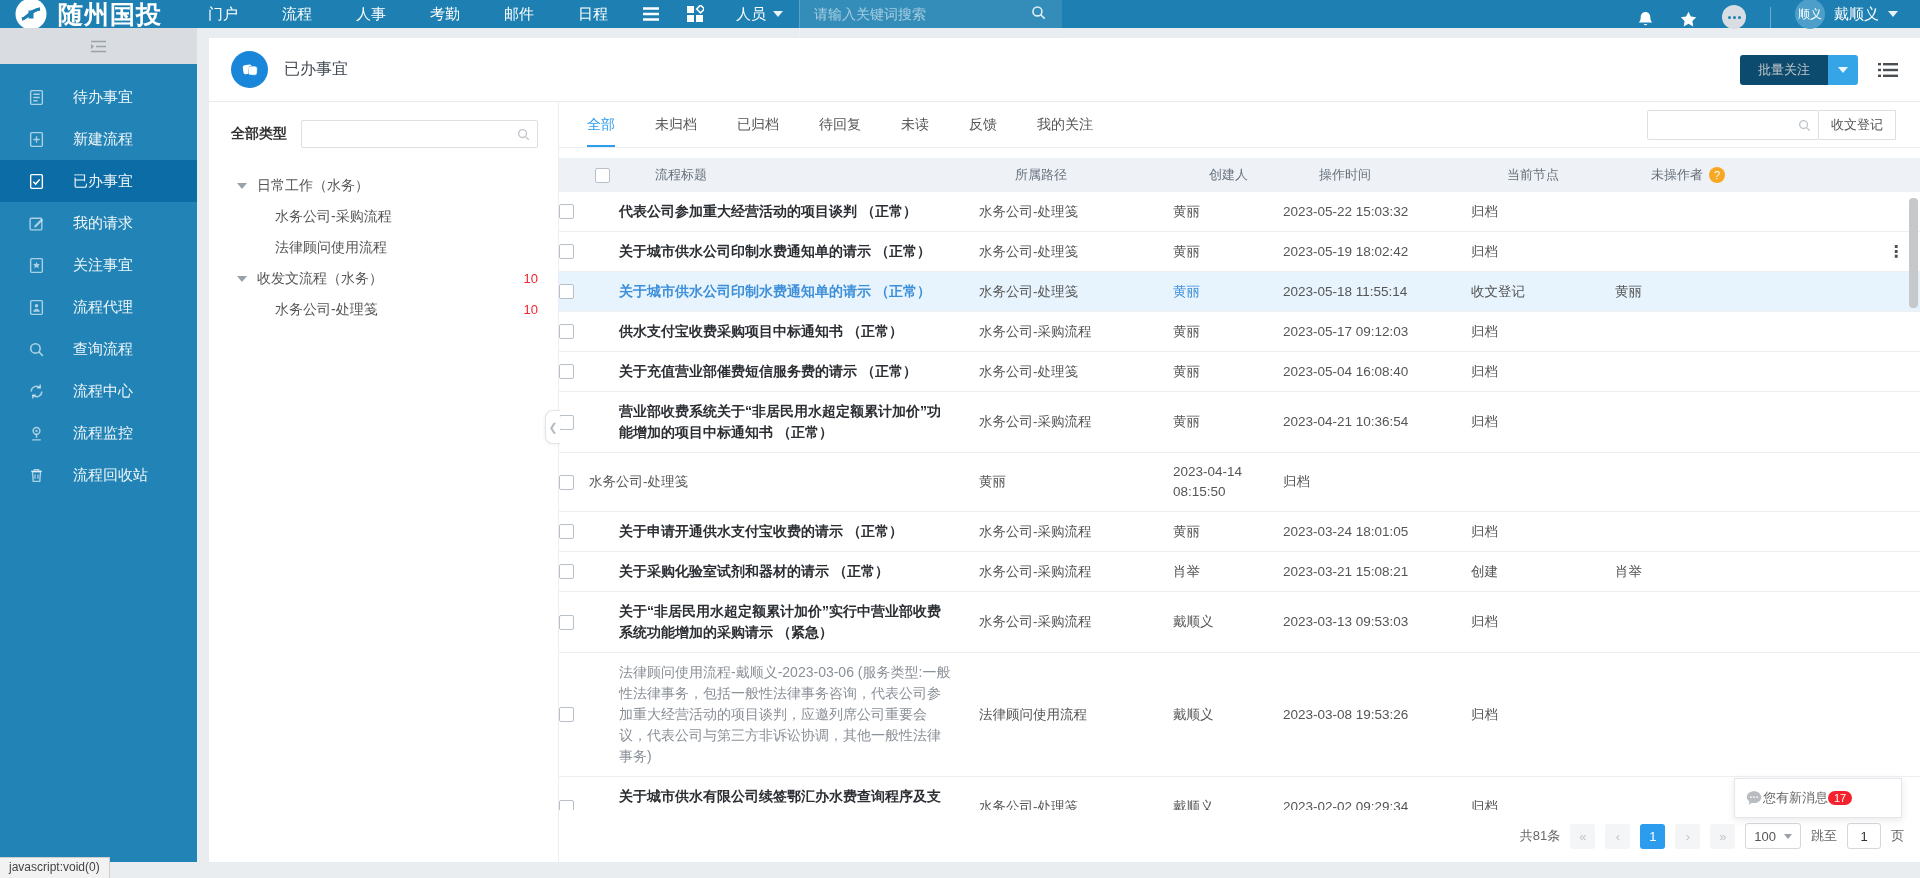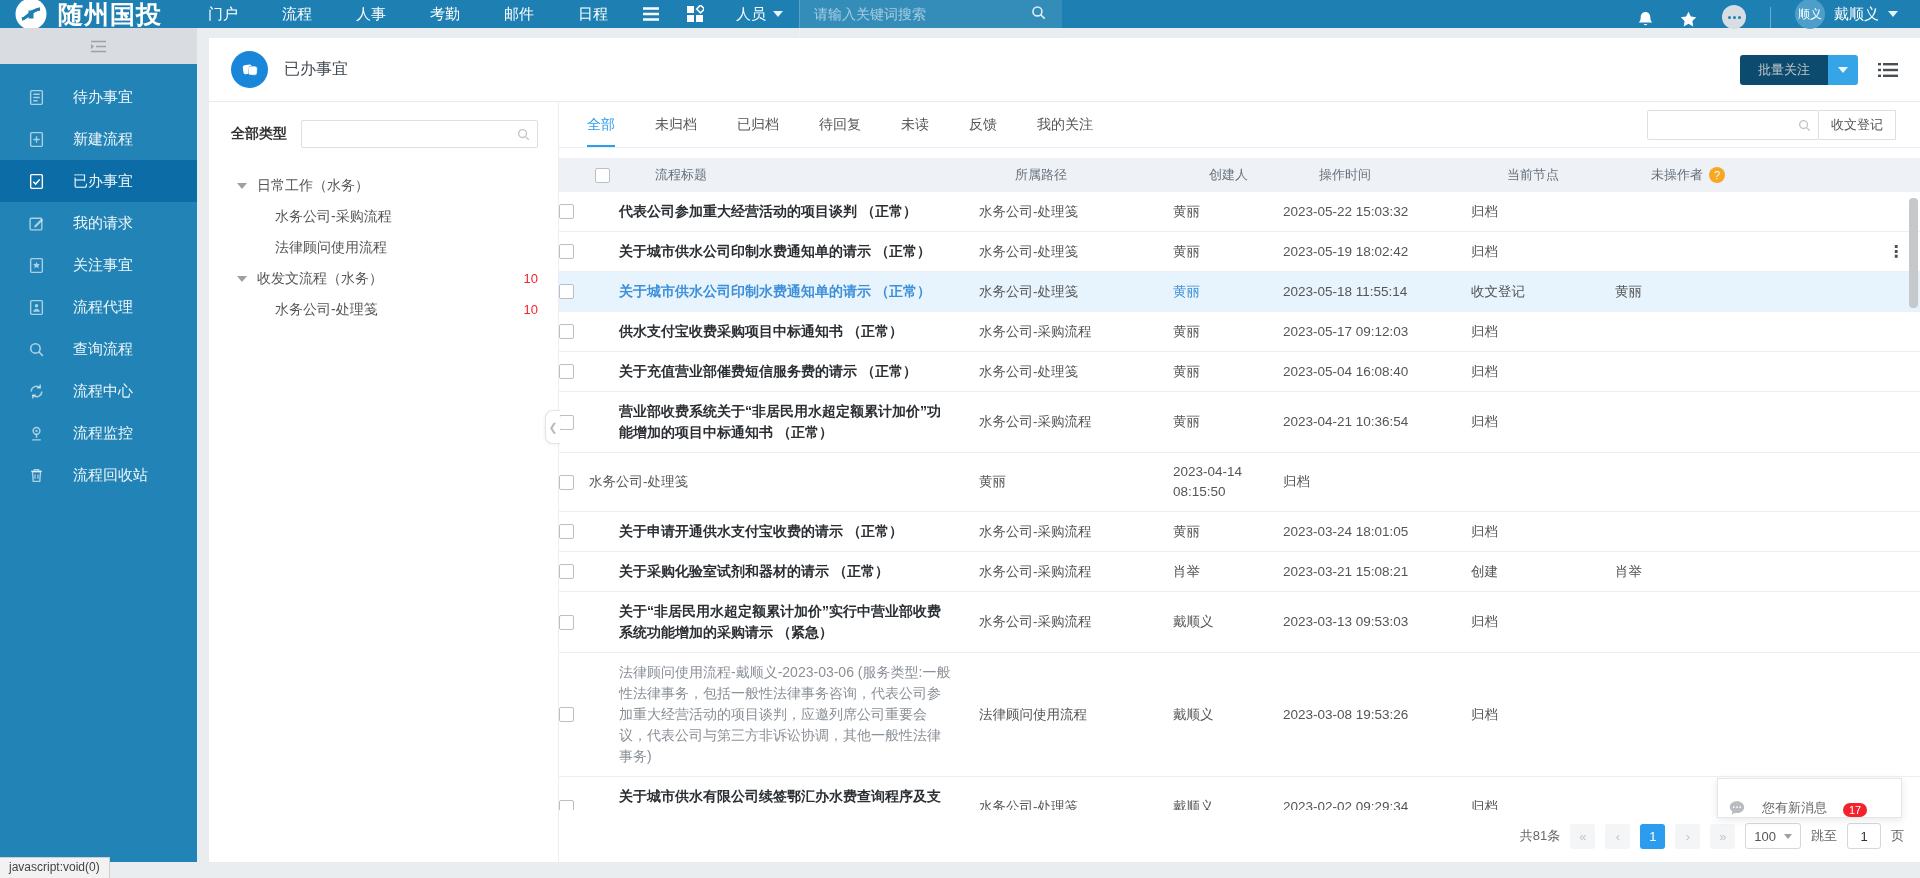--- a/index.html
+++ b/index.html
@@ -100,21 +100,21 @@
   .pg-btn{width:25px;height:25px;border-radius:3px;background:#F4F5F6;color:#C2C6CA;display:flex;align-items:center;justify-content:center;font-size:13px;cursor:pointer;}
   .pg-btn.current{background:var(--accent);color:#fff;}
   .size-select{height:26px;border:1px solid #D4D7DB;border-radius:3px;background:#fff;display:flex;align-items:center;gap:8px;padding:0 8px;cursor:pointer;color:#555;}
   .size-select .sel-caret{width:0;height:0;border-left:4px solid transparent;border-right:4px solid transparent;border-top:5px solid #9aa0a6;}
   .jump-input{width:34px;height:26px;border:1px solid #D4D7DB;border-radius:3px;text-align:center;font-size:13px;color:#333;outline:none;}
 
   
   .collapse-handle{position:absolute;left:336px;top:372px;width:15px;height:34px;background:#fff;border:1px solid #E2E5E8;border-right:none;border-radius:8px 0 0 8px;display:flex;align-items:center;justify-content:center;color:#B5BABF;font-size:11px;cursor:pointer;box-shadow:-1px 1px 3px rgba(0,0,0,.05);}
   .v-scrollbar{position:absolute;right:2px;top:150px;width:9px;height:640px;}
   .v-thumb{width:9px;height:110px;border-radius:4px;background:#C6C9CC;position:absolute;top:10px;cursor:pointer;}
-  .toast{position:absolute;right:18px;bottom:44px;width:185px;height:40px;background:#fff;border:1px solid #E4E6E9;box-shadow:0 2px 8px rgba(0,0,0,.09);display:flex;align-items:flex-end;gap:16px;padding:0 10px;cursor:pointer;}
+  .toast{position:absolute;right:18px;bottom:44px;width:168px;height:40px;background:#fff;border:1px solid #E4E6E9;box-shadow:0 2px 8px rgba(0,0,0,.09);display:flex;align-items:center;gap:0;padding:0 10px;cursor:pointer;}
   .toast-text{font-size:13px;color:#666;}
   .toast-badge{background:var(--red);color:#fff;font-size:11px;border-radius:9px;padding:1px 6px;}
   .status-bar{position:absolute;left:0;bottom:0;height:21px;background:#F2F2F2;border:1px solid #CFCFCF;border-left:none;border-bottom:none;padding:2px 9px;font-size:12px;color:#444;z-index:9;}
   .mag{display:inline-block;}
 </style>
 </head>
 <body>
 
 <svg width="0" height="0" style="position:absolute">
   <defs>

